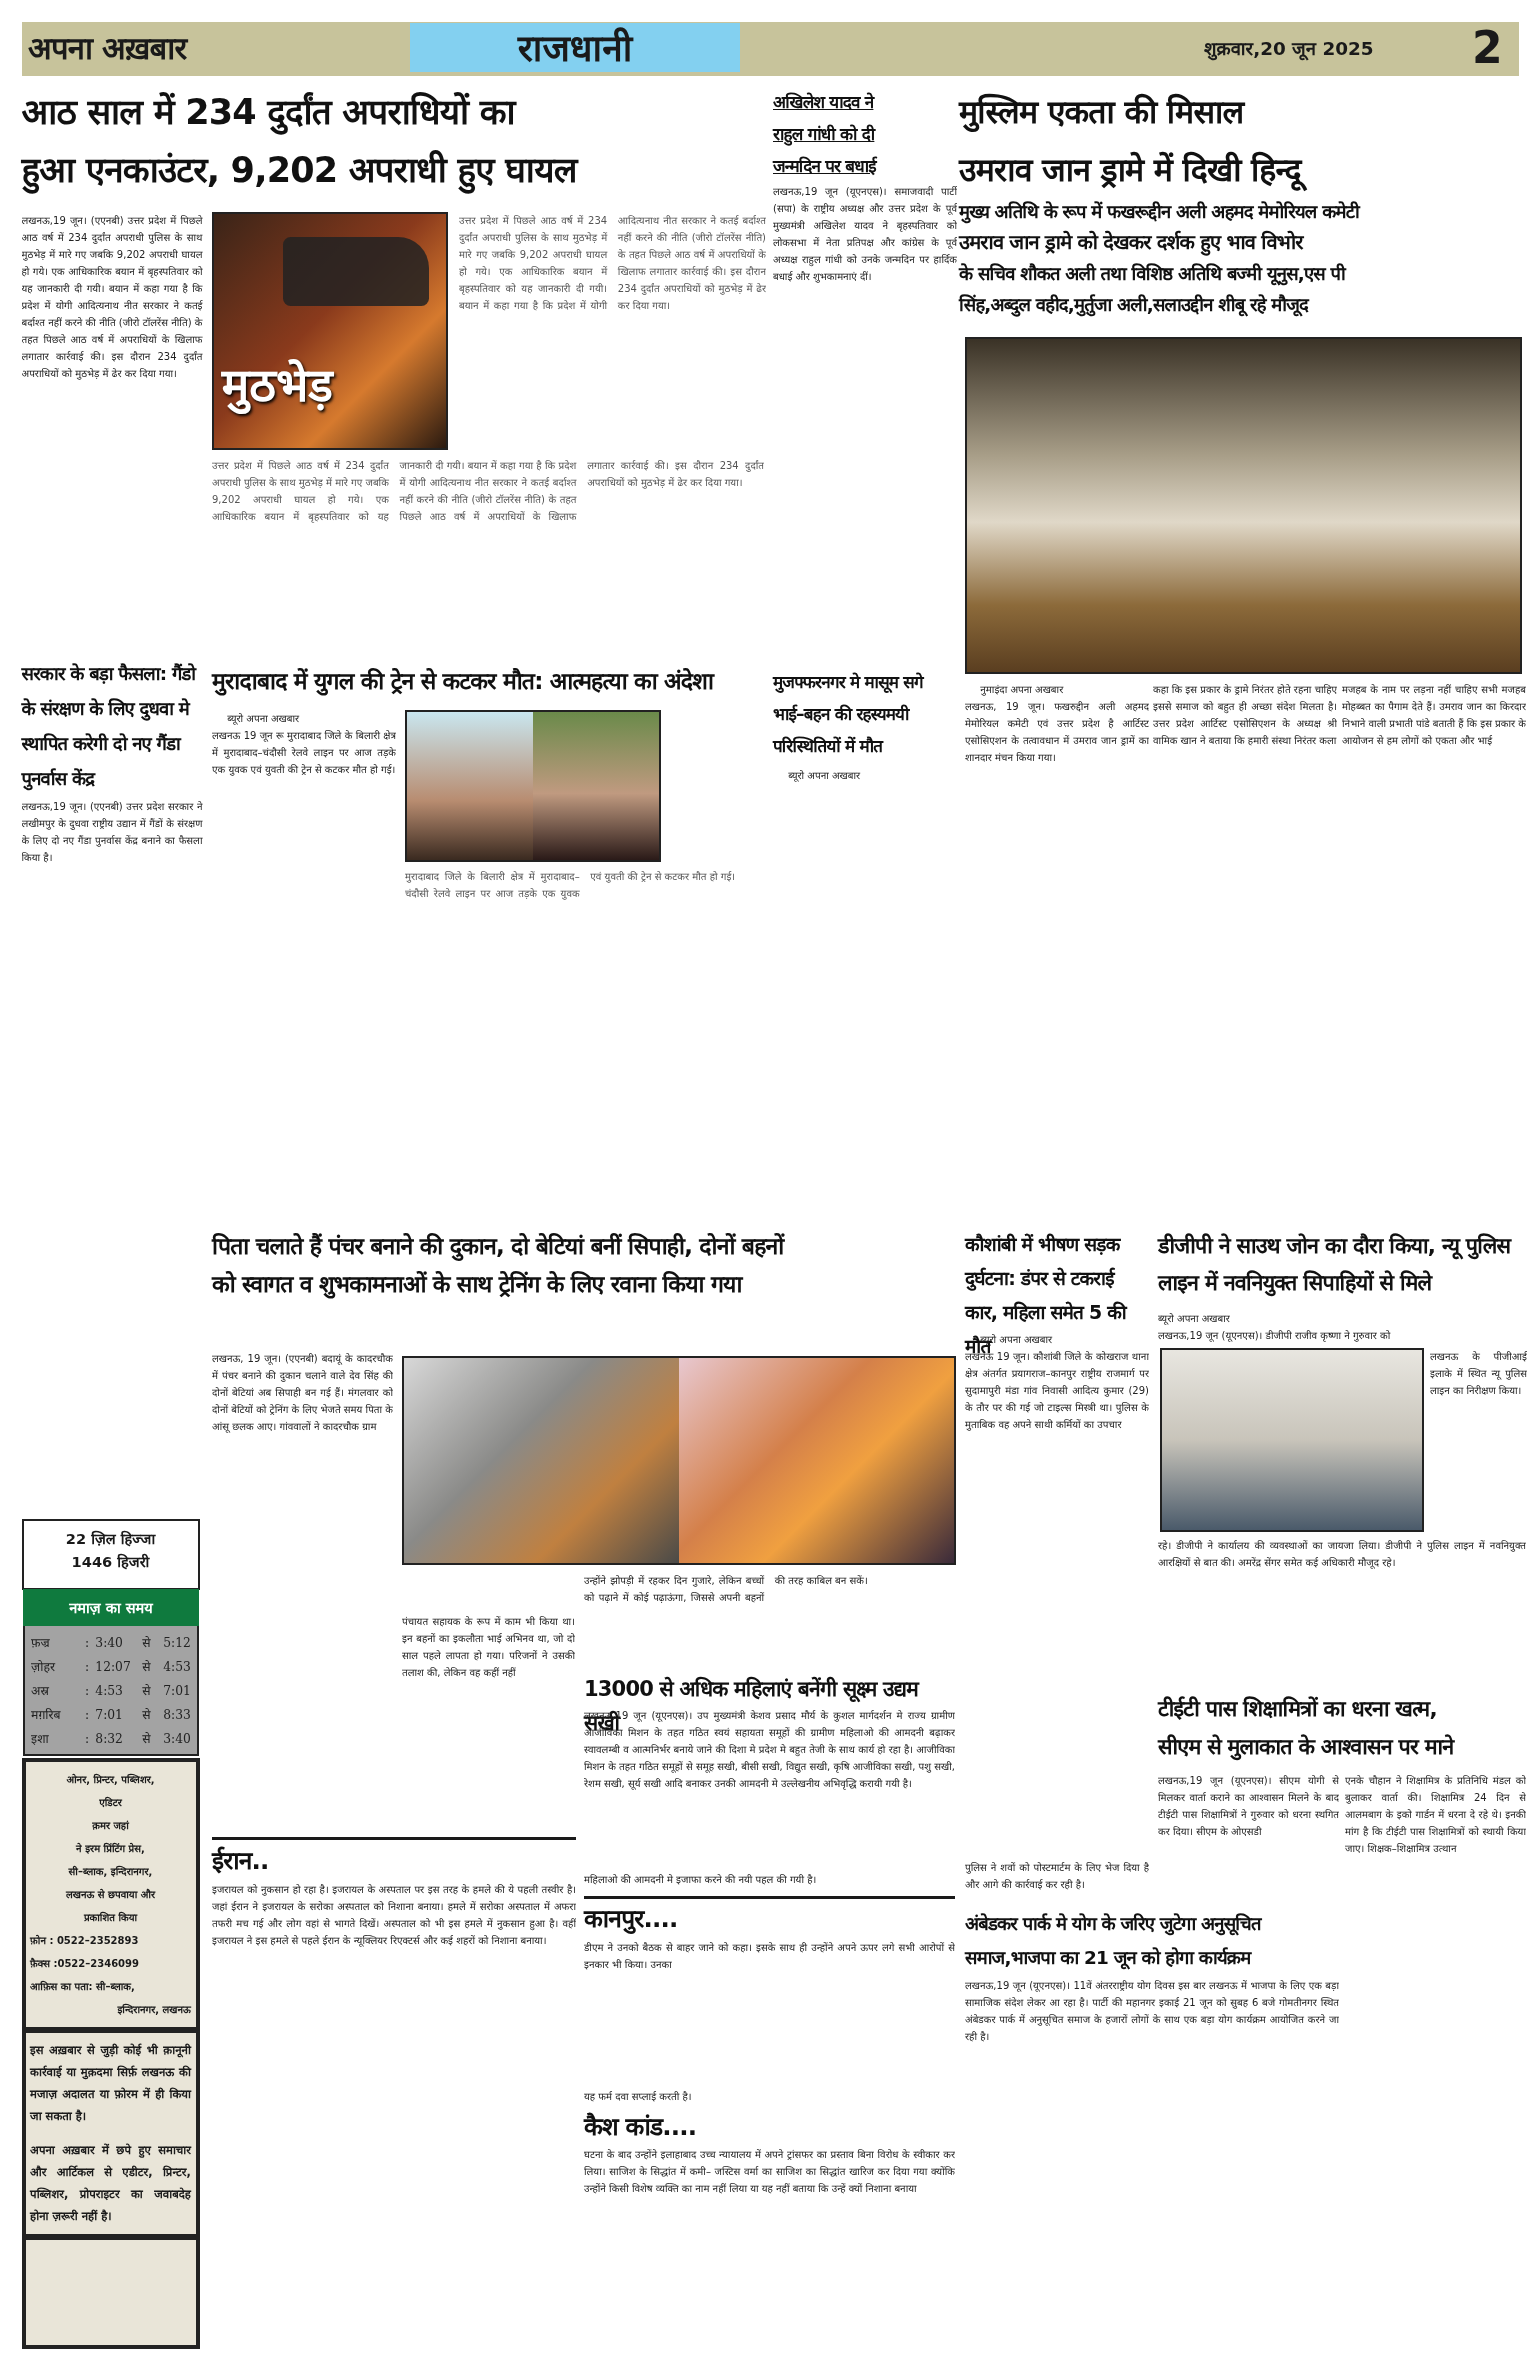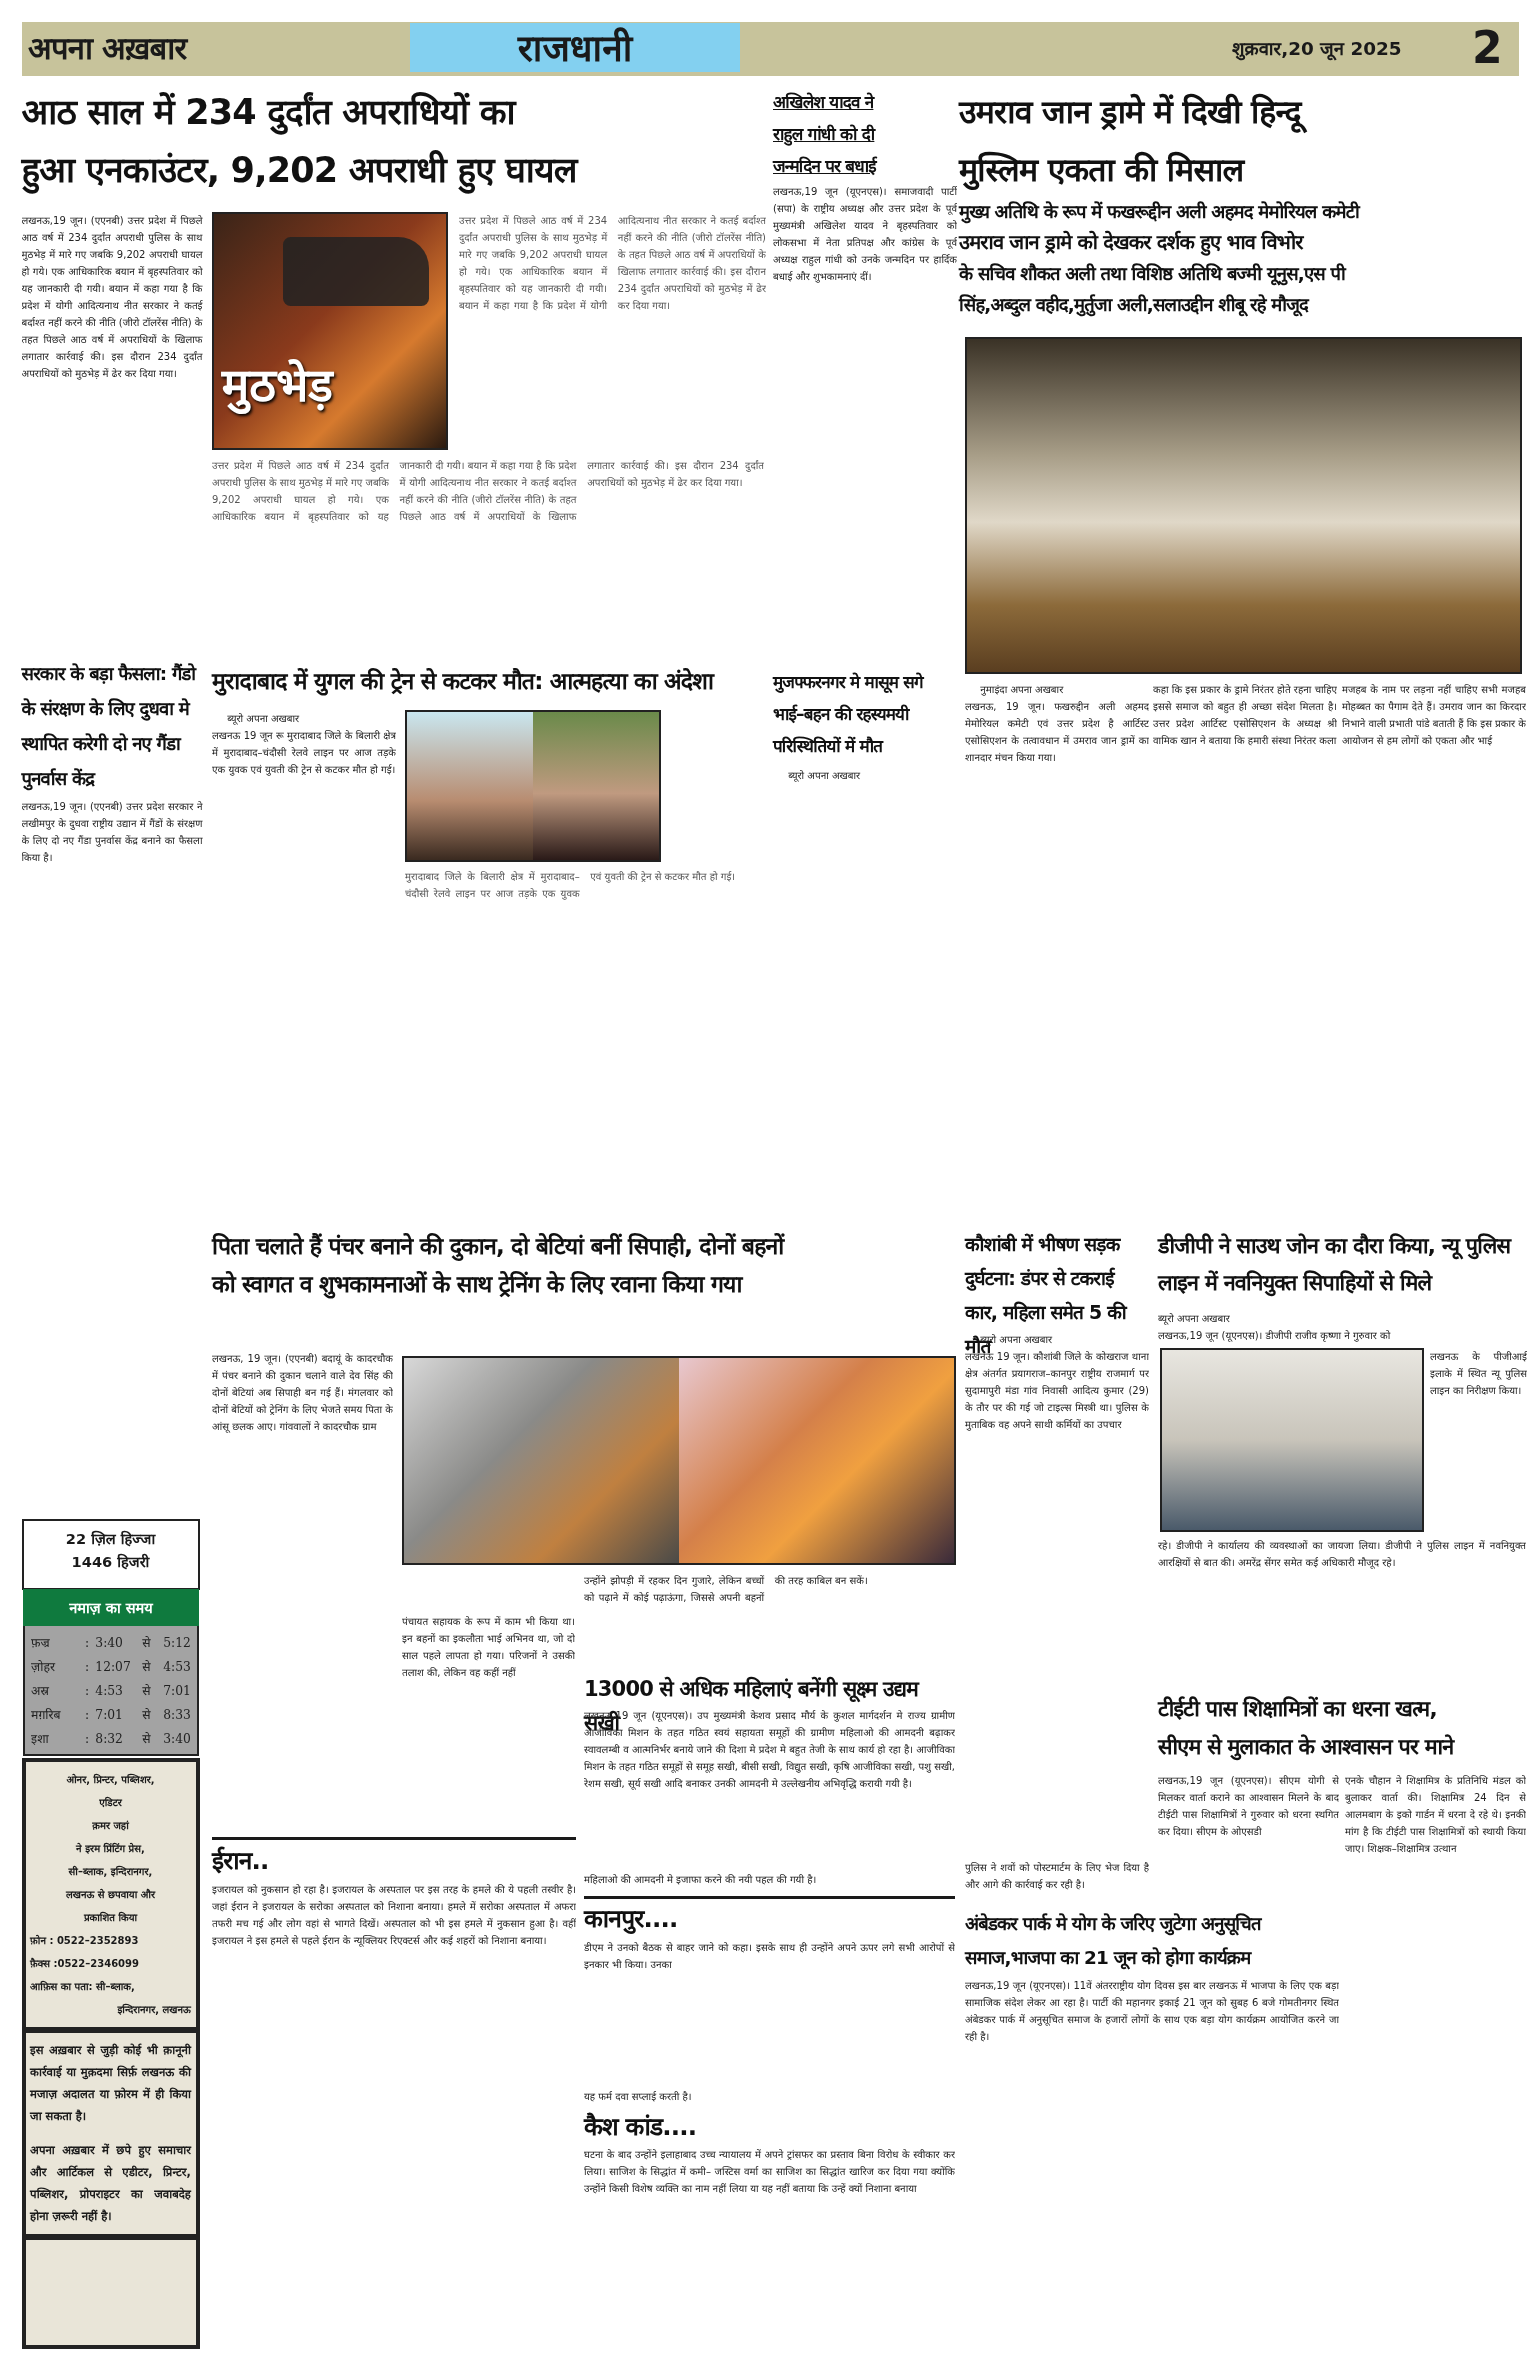--- a/index.html
+++ b/index.html
@@ -5,21 +5,21 @@
   * { box-sizing: border-box; margin: 0; padding: 0; }
   html, body { width: 1540px; height: 2377px; background: #ffffff; overflow: hidden; }
   body { font-family: "DejaVu Sans", sans-serif; color: #1a1a1a; position: relative; }
 
   .abs { position: absolute; }
 
   
   .masthead { left: 21.5px; top: 21.5px; width: 1497px; height: 54px; background: #c7c39b; }
   .mast-left { left: 28px; top: 26px; font-size: 31px; font-weight: bold; color: #1a1a1a; font-family: "DejaVu Sans", sans-serif; letter-spacing: -0.8px; }
   .mast-center { left: 410px; top: 23px; width: 330px; height: 52px; background: #83d0f0; border-bottom: 3.1px solid #c7c39b; text-align: center; font-size: 37px; font-weight: bold; line-height: 51px; }
-  .mast-date { left: 1204px; top: 35px; font-size: 18.4px; font-weight: bold; margin-left: 28px; }
+  .mast-date { left: 1204px; top: 35px; font-size: 18.4px; font-weight: bold; }
   .mast-page { left: 1472px; top: 21.5px; font-size: 44px; font-weight: bold; }
 
   .hl { font-weight: bold; color: #111; font-family: "DejaVu Sans", sans-serif; letter-spacing: -0.8px; line-height: 1.25; }
   .body-text { font-family: "DejaVu Sans", sans-serif; font-size: 10px; line-height: 17px; color: #222; text-align: justify; overflow: hidden; }
   .filler { color: #555; }
   .dateline { color: #222; }
 
   .photo { overflow: hidden; border: 2.3px solid #222; }
   .rule { background: #1a1a1a; }
 
@@ -70,22 +70,22 @@
   <div>अखिलेश यादव ने</div>
   <div>राहुल गांधी को दी</div>
   <div>जन्मदिन पर बधाई</div>
 </div>
 <div class="abs body-text" style="left:773px;top:183px;width:184px;height:460px;">
   <span class="dateline">लखनऊ,19 जून (यूएनएस)।</span>
   <span>समाजवादी पार्टी (सपा) के राष्ट्रीय अध्यक्ष और उत्तर प्रदेश के पूर्व मुख्यमंत्री अखिलेश यादव ने बृहस्पतिवार को लोकसभा में नेता प्रतिपक्ष और कांग्रेस के पूर्व अध्यक्ष राहुल गांधी को उनके जन्मदिन पर हार्दिक बधाई और शुभकामनाएं दीं।</span>
 </div>
 
 <div class="abs hl" style="left:959px;top:83px;width:568px;font-size:32px;line-height:58px;">
+  <div>मुस्लिम एकता की मिसाल</div>
   <div>उमराव जान ड्रामे में दिखी हिन्दू</div>
-  <div>मुस्लिम एकता की मिसाल</div>
 </div>
 <div class="abs hl" style="left:959px;top:196px;width:568px;font-size:18.4px;line-height:31px;">
   <div>मुख्य अतिथि के रूप में फखरूद्दीन अली अहमद मेमोरियल कमेटी</div>
   <div style="font-size:20px;">उमराव जान ड्रामे को देखकर दर्शक हुए भाव विभोर</div>
   <div>के सचिव शौकत अली तथा विशिष्ठ अतिथि बज्मी यूनुस,एस पी</div>
   <div>सिंह,अब्दुल वहीद,मुर्तुजा अली,सलाउद्दीन शीबू रहे मौजूद</div>
 </div>
 <div class="abs photo" style="left:965px;top:337px;width:557px;height:337px;background:linear-gradient(180deg,#3a3226 0%,#a89e88 35%,#e0d8c8 55%,#8c6a3a 80%,#5a3e20 100%);"></div>
 <div class="abs body-text" style="left:965px;top:681px;width:184px;height:537px;">
   <div style="padding-left:15.3px;">नुमाइंदा अपना अखबार</div>

